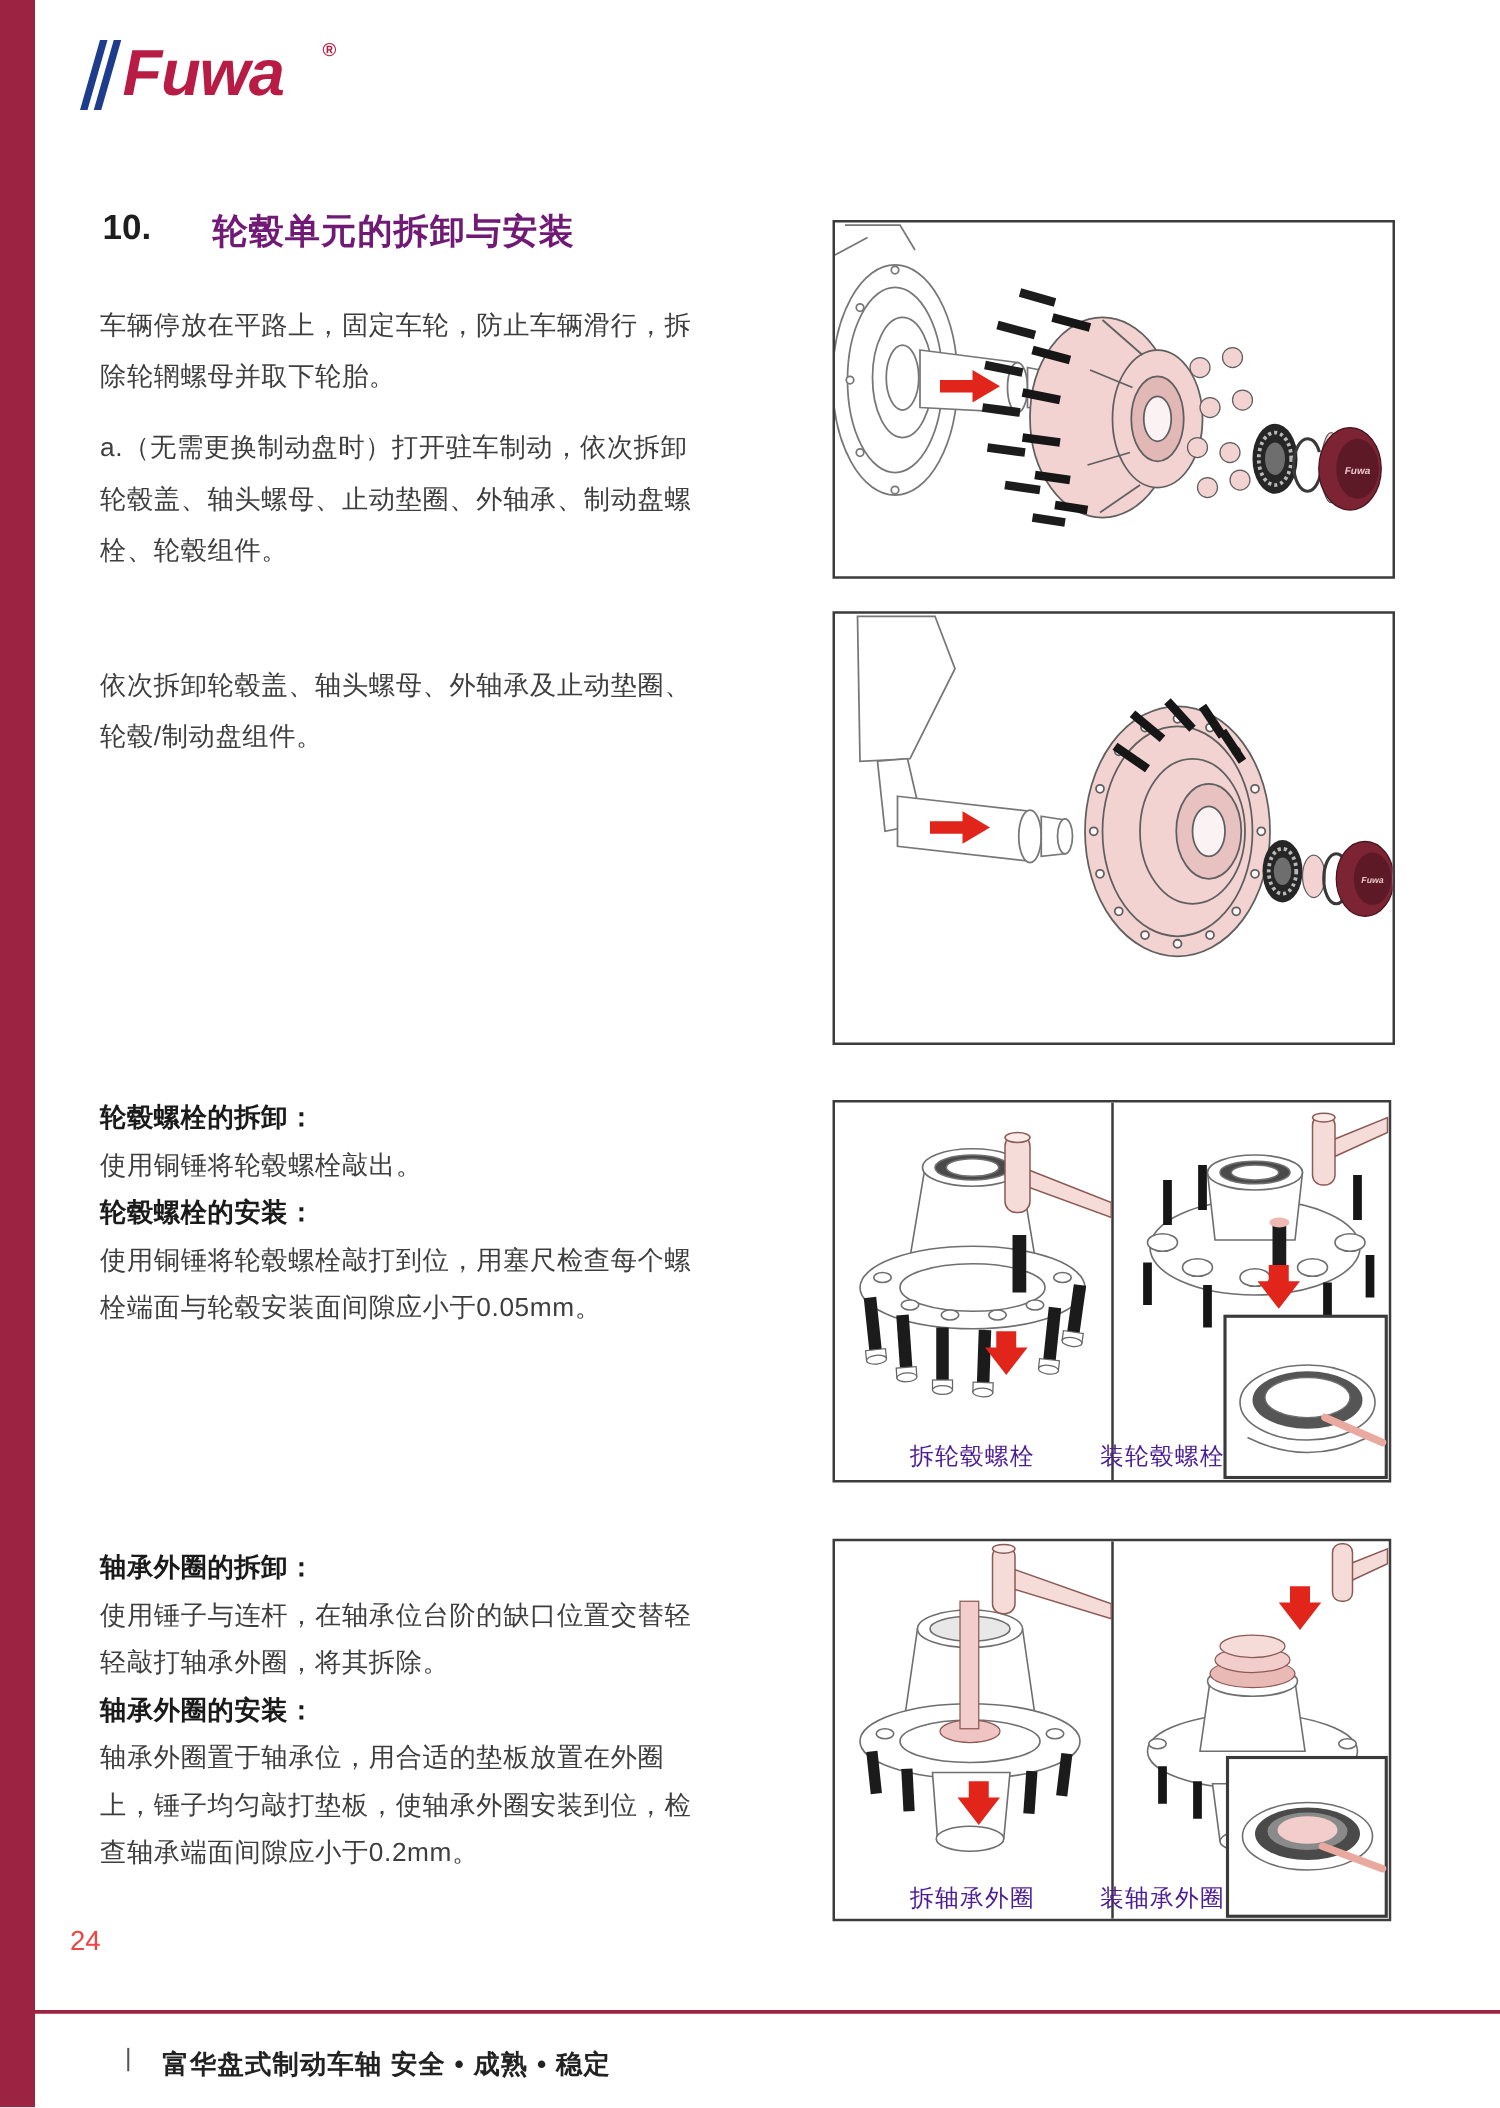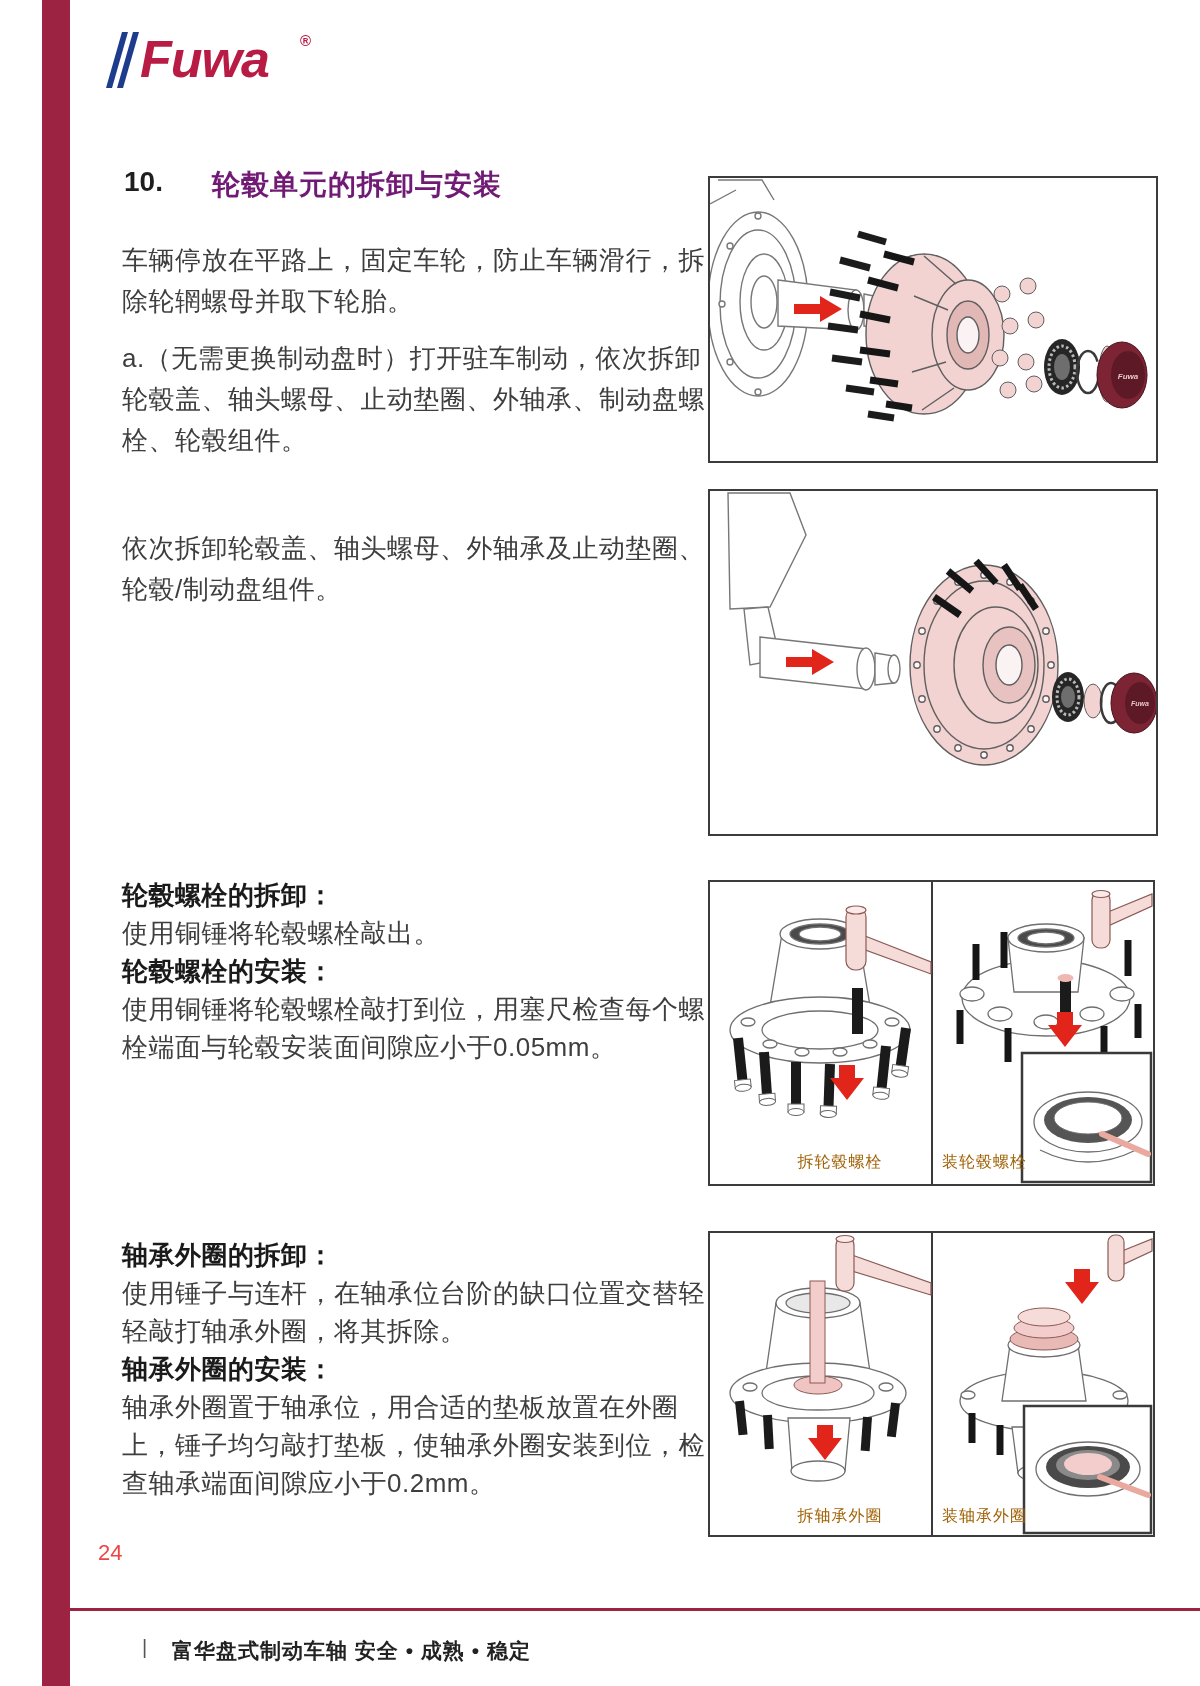--- a/index.html
+++ b/index.html
@@ -1,40 +1,40 @@
 <!DOCTYPE html>
 <html><head>
 <meta charset="utf-8">
 <style>
   html,body{margin:0;padding:0;background:#fff;}
   .page{position:relative;width:1200px;height:1686px;background:#ffffff;overflow:hidden;
         font-family:"Liberation Sans","DejaVu Sans",sans-serif;}
-  .abs{position:absolute;margin-left:42px;}
+  .abs{position:absolute;}
   .side-strip{left:0;top:0;width:28px;height:1686px;background:#9C2342;}
   
   .logo{left:62px;top:26px;width:220px;height:72px;}
   .logo-word{position:absolute;left:36px;top:0;font-size:52px;font-weight:800;font-style:italic;
              color:#B81C44;letter-spacing:-1px;line-height:66px;}
   .logo-reg{position:absolute;left:196px;top:6px;font-size:15px;font-weight:700;color:#B81C44;font-style:normal;}
   
   .h-num{left:82px;top:166px;font-size:28px;font-weight:700;color:#1E1E1E;}
   .h-title{left:170px;top:166px;font-size:28px;font-weight:700;color:#701a75;letter-spacing:1px;}
   
   .tblock{left:80px;}
-  .bl{font-size:26px;line-height:41px;color:#3E3E3E;white-space:nowrap;letter-spacing:0.5px;}
+  .bl{font-size:21px;line-height:41px;color:#3E3E3E;white-space:nowrap;letter-spacing:0.5px;}
   .bl.tight{line-height:38px;}
   .bd{font-weight:700;color:#1A1A1A;}
   
   .panel{border:2px solid #3C3C3C;background:#fff;}
   .p1{left:666px;top:176px;width:446px;height:283px;}
   .p2{left:666px;top:489px;width:446px;height:343px;}
   .p3{left:666px;top:880px;width:443px;height:302px;}
   .p4{left:666px;top:1231px;width:443px;height:302px;}
   .panel svg{display:block;width:100%;height:100%;}
-  .cap{font-size:16px;color:#a16207;white-space:nowrap;letter-spacing:1px;padding-left:20px;}
+  .cap{font-size:19px;color:#4c1d95;white-space:nowrap;letter-spacing:1px;}
   .capL{width:224px;text-align:center;}
   
   .foot-rule{left:28px;top:1608px;width:1172px;height:3px;background:#9C2342;}
   .foot-num{left:56px;top:1540px;font-size:22px;color:#ef4444;text-align:right;}
   .foot-div{left:100px;top:1636px;font-size:20px;color:#555;}
   .foot-tag{left:130px;top:1637px;font-size:21px;font-weight:700;color:#222;letter-spacing:1px;}
 </style>
 </head>
 <body>
 

